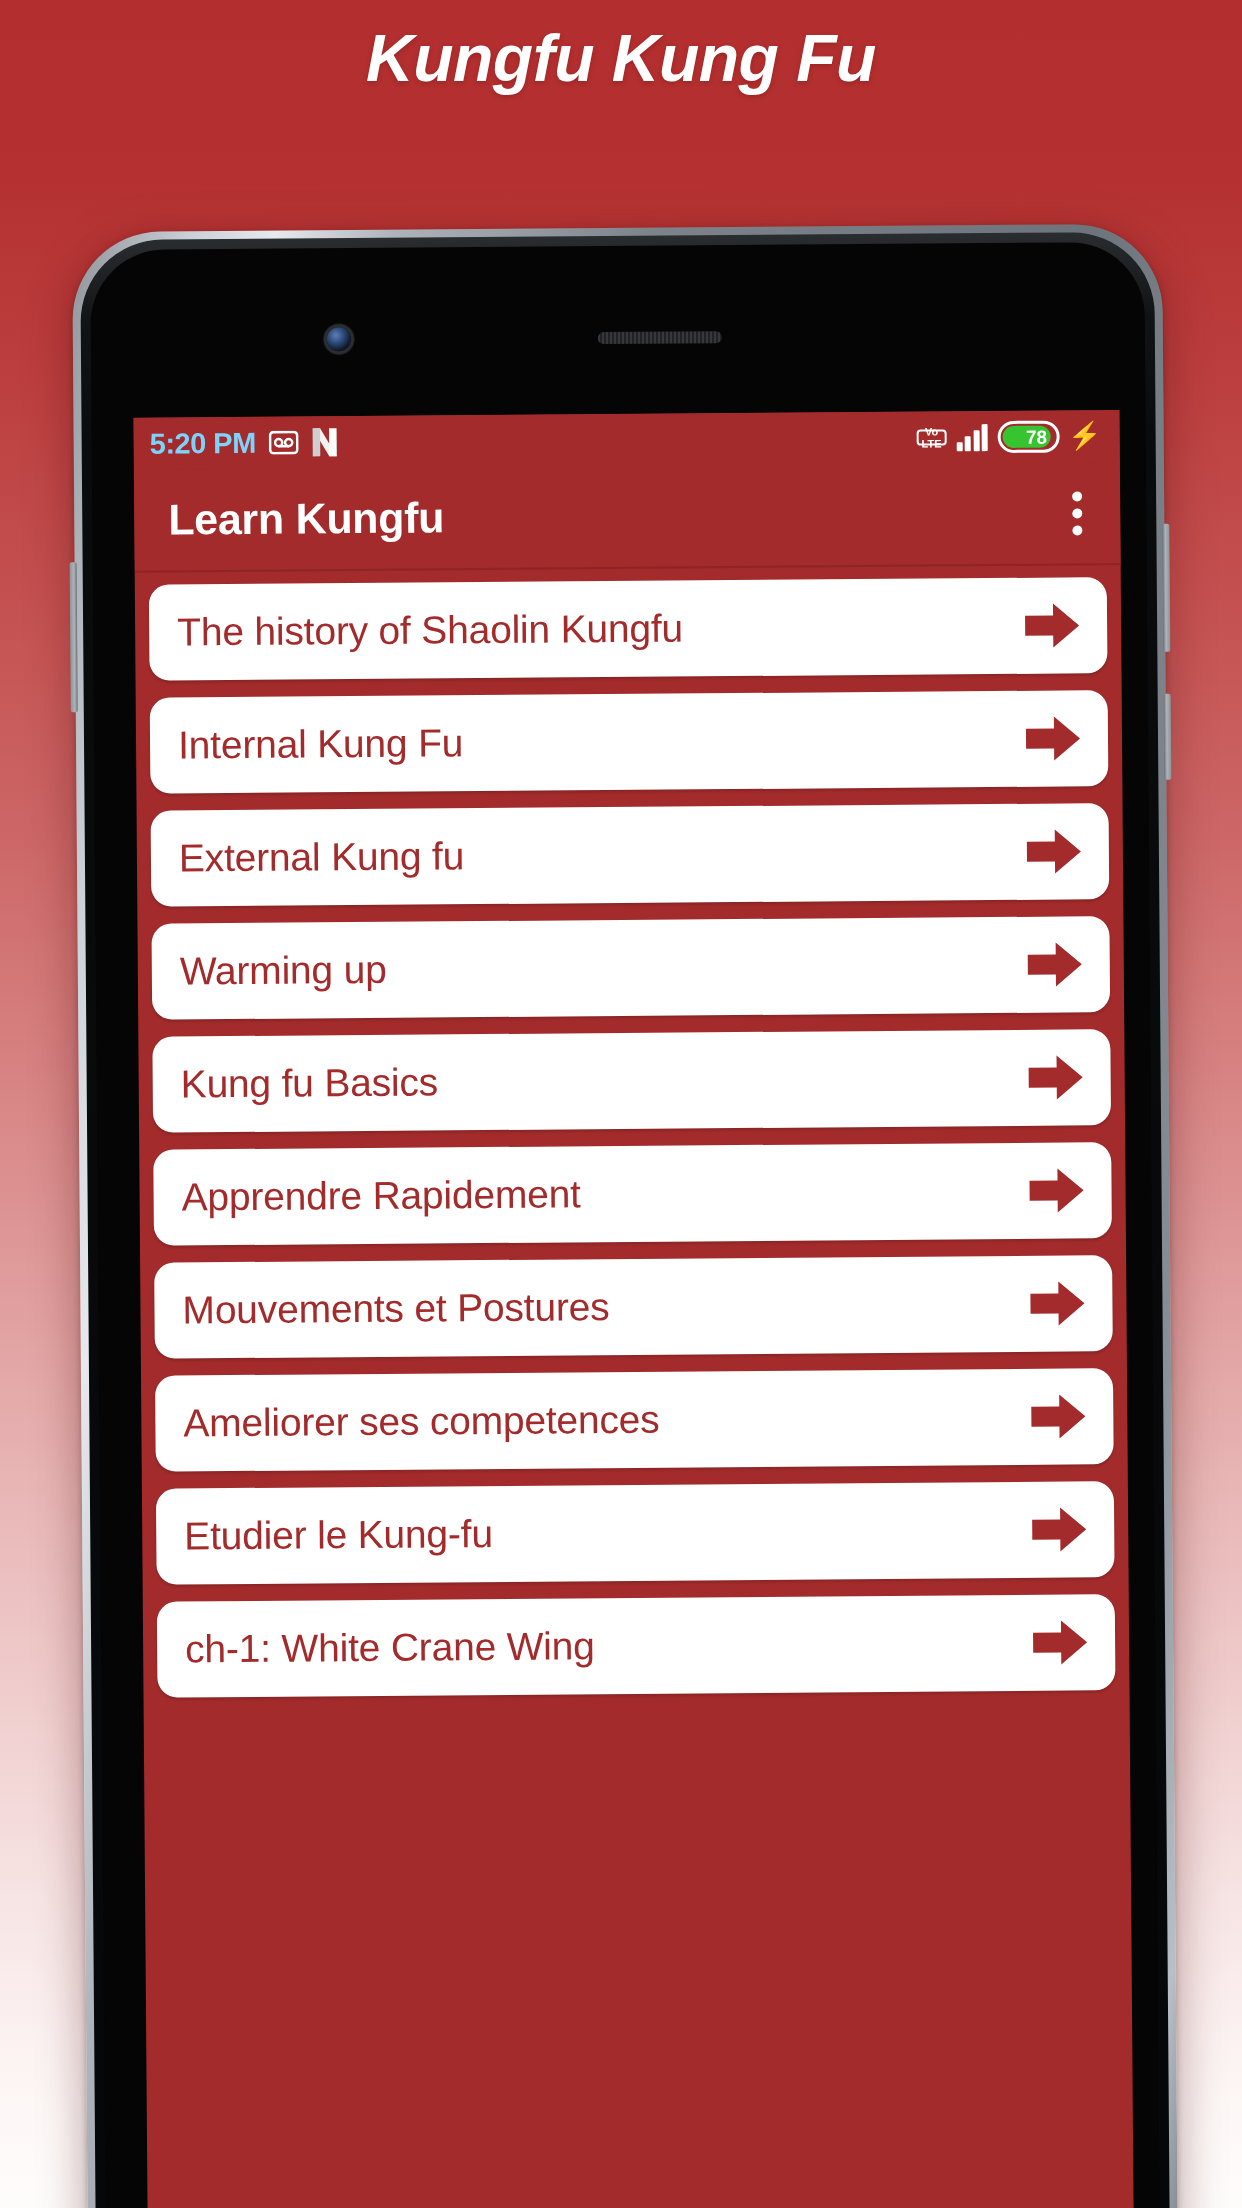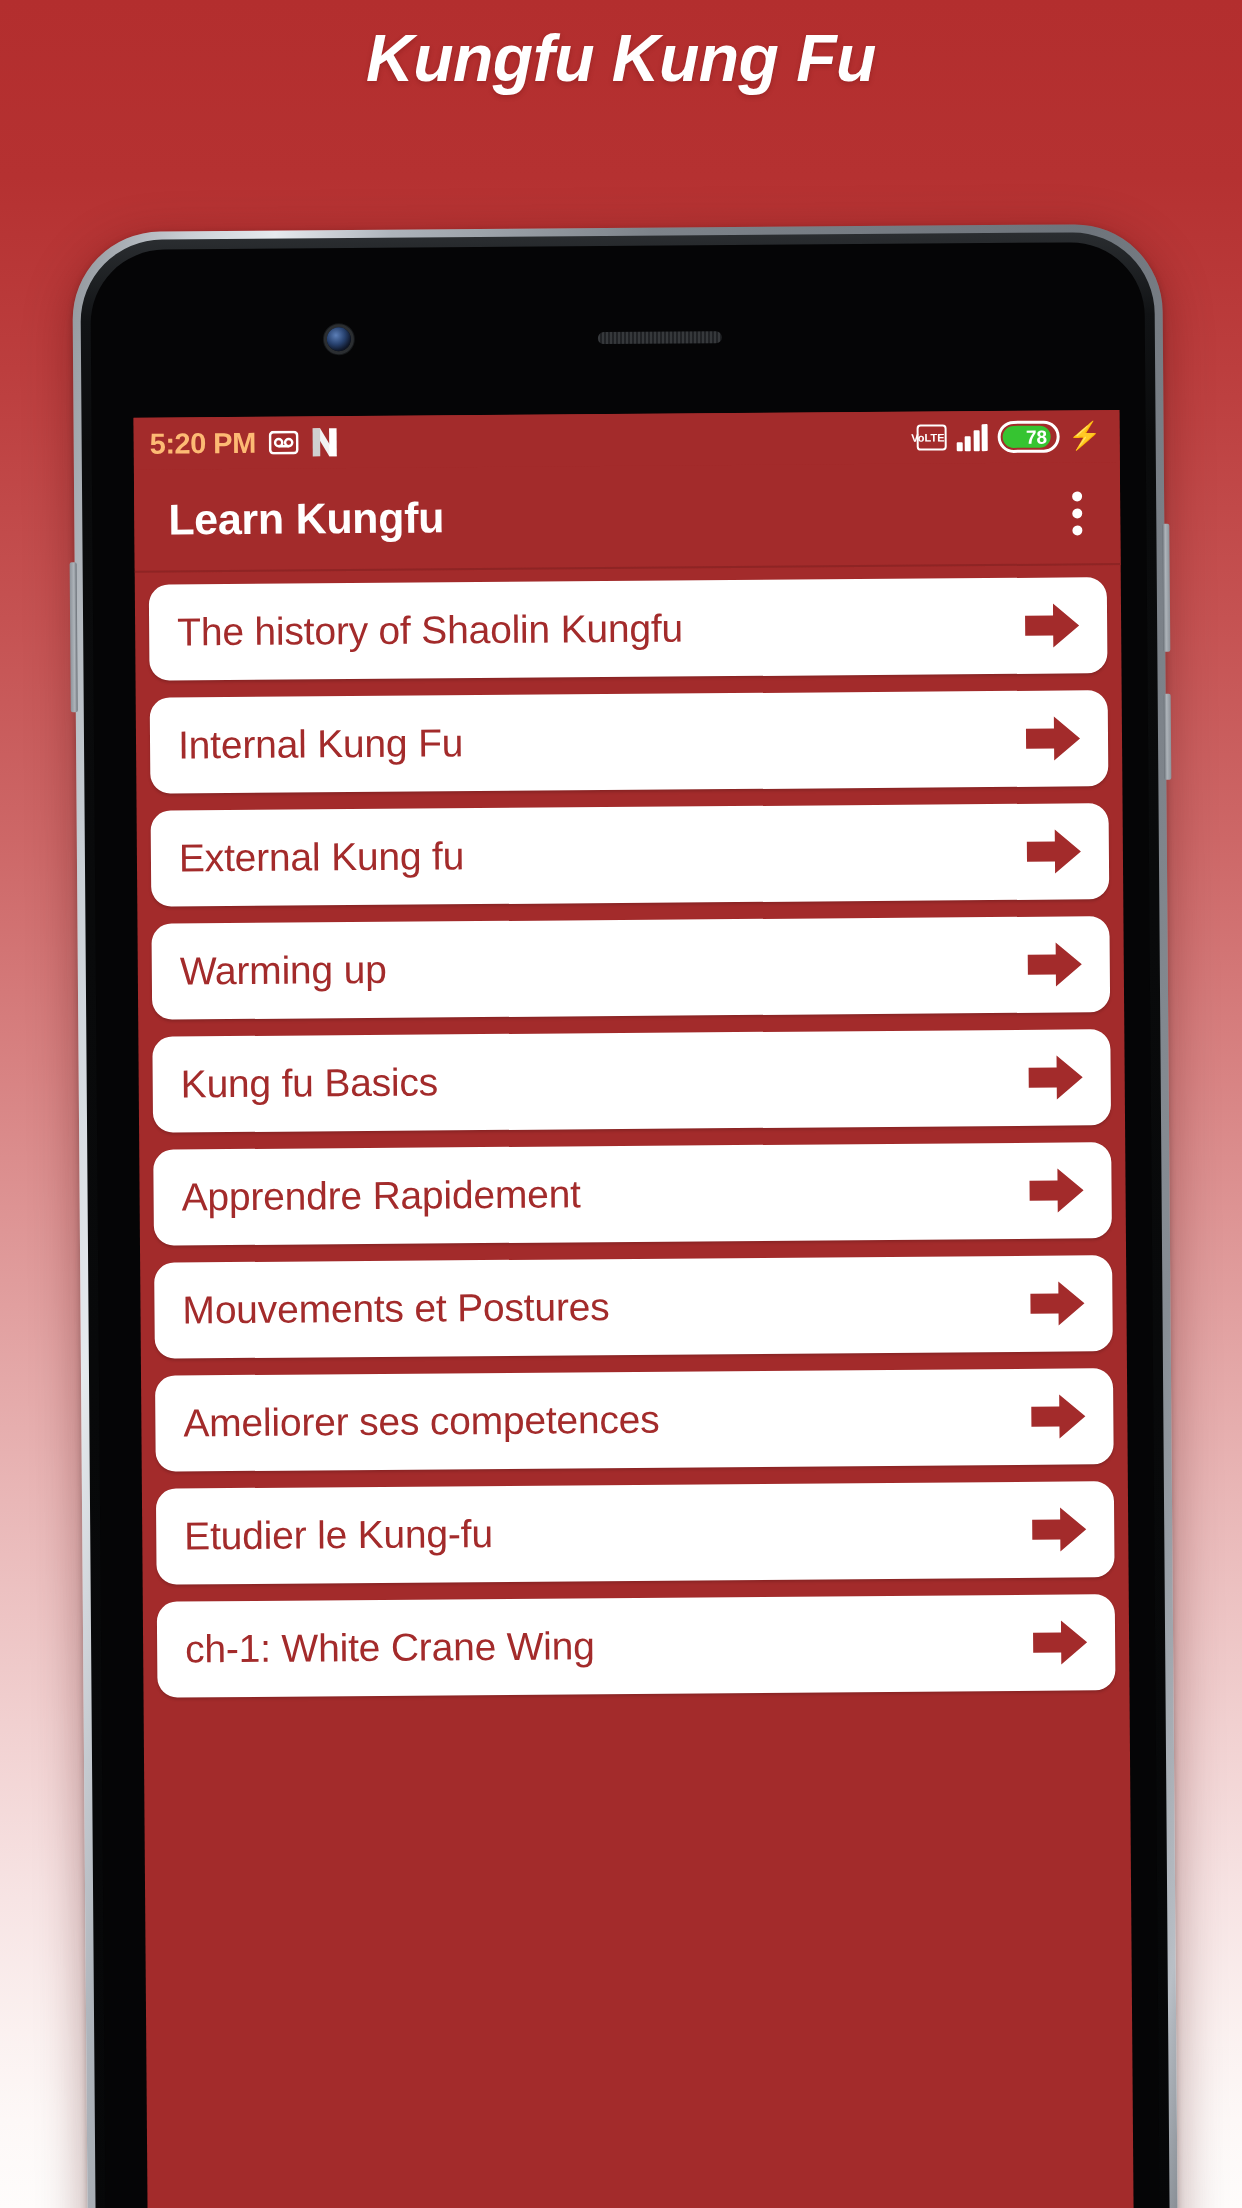--- a/index.html
+++ b/index.html
@@ -154,46 +154,46 @@
     display: flex;
     align-items: center;
     padding: 0 18px 0 16px;
   }
   #status-left {
     display: flex;
     align-items: center;
     gap: 13px;
   }
   #status-time {
-    color: #fdba74;
+    color: #7dd3fc;
     font-size: 29px;
     font-weight: bold;
     letter-spacing: -0.5px;
     white-space: nowrap;
   }
   .status-ico { display: flex; align-items: center; }
 
   #status-right {
     margin-left: auto;
     display: flex;
     align-items: center;
     gap: 10px;
   }
   #volte-ico {
-    width: 30px; height: 26px;
+    width: 30px; height: 16px;
     border: 2.5px solid #fff;
     border-radius: 4px;
     color: #fff;
     font-size: 11px;
     font-weight: bold;
     line-height: 12px;
     display: flex;
-    flex-direction: row;
-    align-items: center;
-    justify-content: flex-end;
+    flex-direction: column;
+    align-items: center;
+    justify-content: center;
   }
   #signal-ico { display: flex; align-items: flex-end; gap: 2.5px; height: 28px; }
   #signal-ico i { display:block; width: 6px; background: #fff; border-radius: 1px; }
   #signal-ico i:nth-child(1){ height: 9px; }
   #signal-ico i:nth-child(2){ height: 15px; }
   #signal-ico i:nth-child(3){ height: 21px; }
   #signal-ico i:nth-child(4){ height: 27px; }
 
   #battery-ico {
     position: relative;

